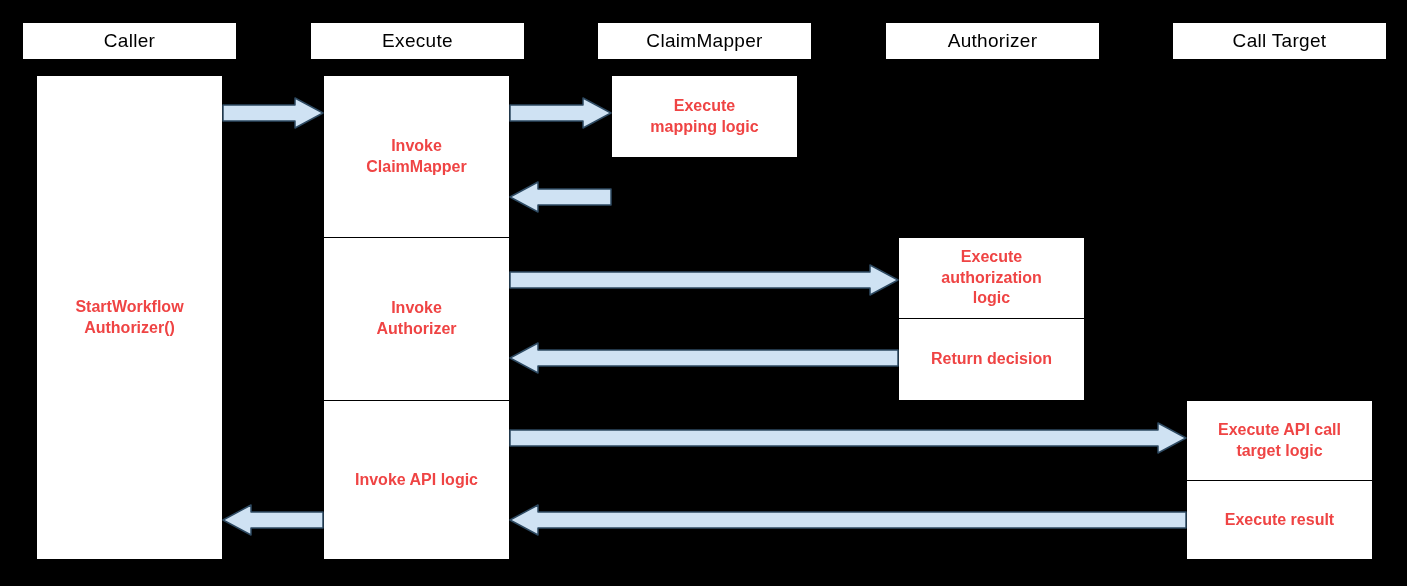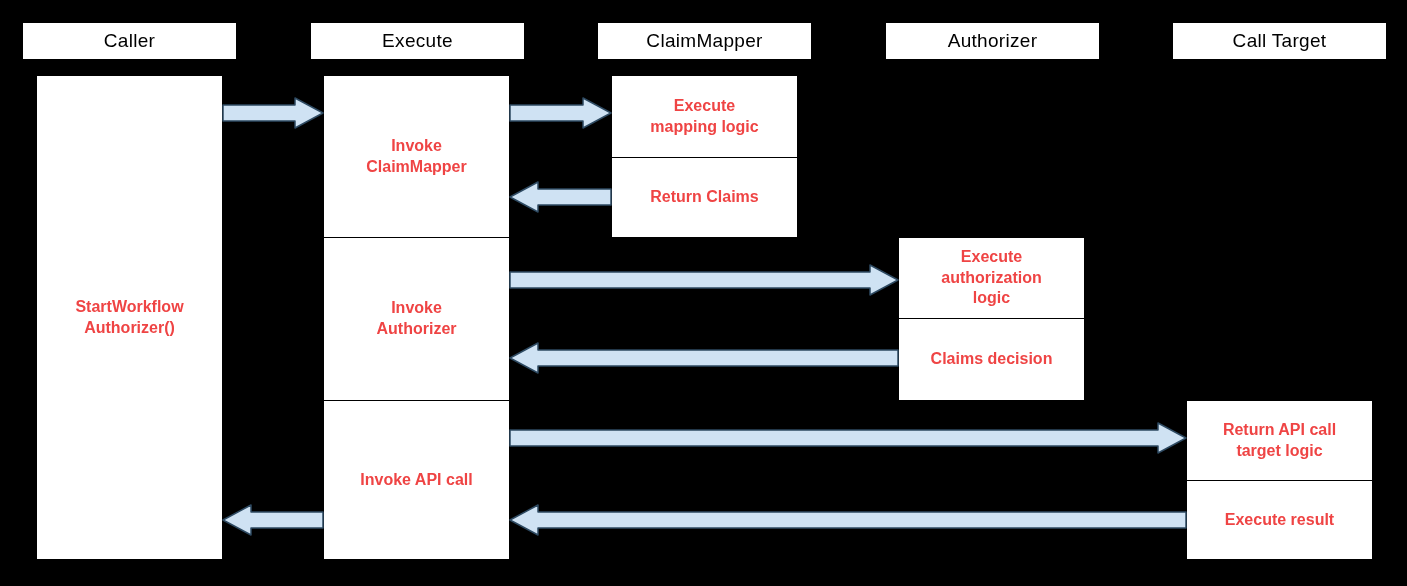--- a/index.html
+++ b/index.html
@@ -52,32 +52,31 @@
   <div class="lane-header" style="left:885px">Authorizer</div>
   <div class="lane-header" style="left:1172px">Call Target</div>
 
   <div class="box" style="left:36px; top:75px; width:187px; height:485px">StartWorkflow
 Authorizer()</div>
 
   <div class="box" style="left:323px; top:75px; width:187px; height:163px">Invoke
 ClaimMapper</div>
   <div class="box" style="left:323px; top:237px; width:187px; height:164px">Invoke
 Authorizer</div>
-  <div class="box" style="left:323px; top:400px; width:187px; height:160px">Invoke API call</div>
+  <div class="box" style="left:323px; top:400px; width:187px; height:160px">Invoke API logic</div>
 
   <div class="box" style="left:611px; top:75px; width:187px; height:83px">Execute
 mapping logic</div>
-  <div class="box" style="left:611px; top:157px; width:187px; height:81px">Return Claims</div>
 
   <div class="box" style="left:898px; top:237px; width:187px; height:82px">Execute
 authorization
 logic</div>
-  <div class="box" style="left:898px; top:318px; width:187px; height:83px">Claims decision</div>
+  <div class="box" style="left:898px; top:318px; width:187px; height:83px">Return decision</div>
 
-  <div class="box" style="left:1186px; top:400px; width:187px; height:81px">Return API call
+  <div class="box" style="left:1186px; top:400px; width:187px; height:81px">Execute API call
 target logic</div>
   <div class="box" style="left:1186px; top:480px; width:187px; height:80px">Execute result</div>
 
   <svg class="arrows-layer" viewBox="0 0 1407 586">
     <polygon points="223,105 295,105 295,98 323,113 295,128 295,121 223,121" fill="#cfe2f3"></polygon>
     <polygon points="510,105 583,105 583,98 611,113 583,128 583,121 510,121" fill="#cfe2f3"></polygon>
     <polygon points="611,189 538,189 538,182 510,197 538,212 538,205 611,205" fill="#cfe2f3"></polygon>
     <polygon points="510,272 870,272 870,265 898,280 870,295 870,288 510,288" fill="#cfe2f3"></polygon>
     <polygon points="898,350 538,350 538,343 510,358 538,373 538,366 898,366" fill="#cfe2f3"></polygon>
     <polygon points="510,430 1158,430 1158,423 1186,438 1158,453 1158,446 510,446" fill="#cfe2f3"></polygon>

